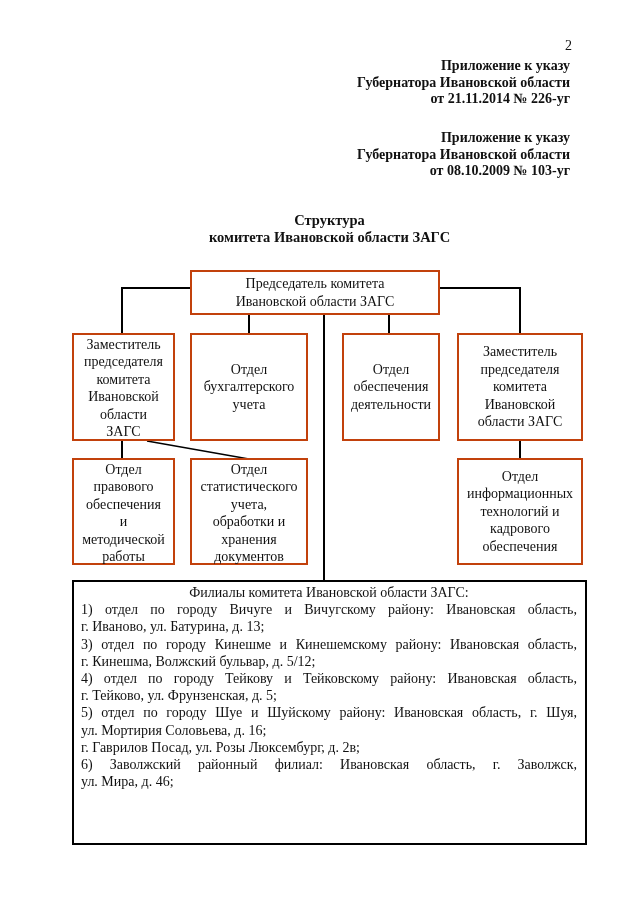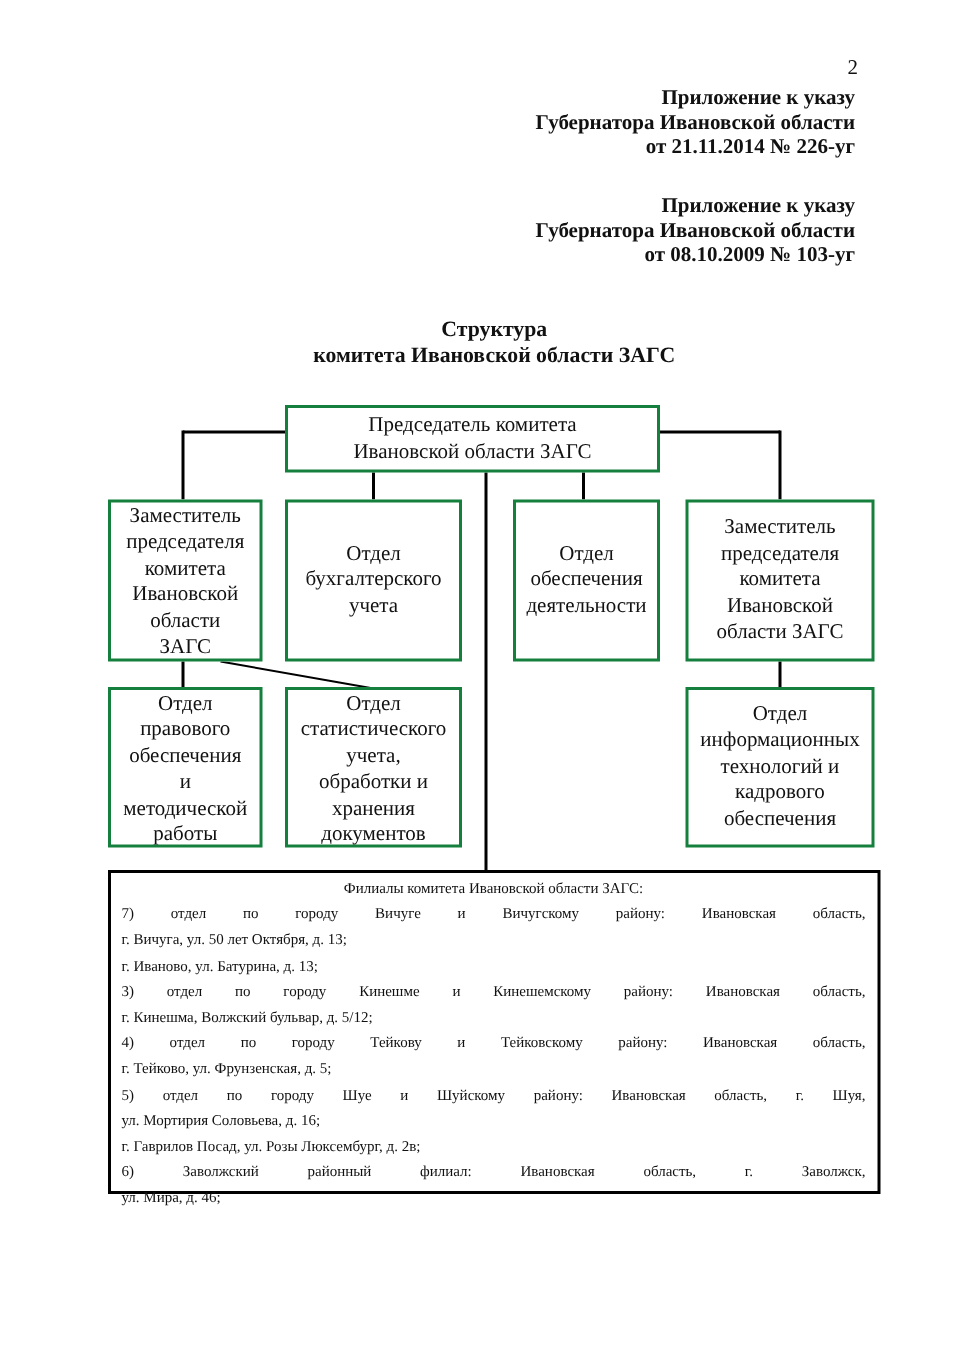--- a/index.html
+++ b/index.html
@@ -13,32 +13,32 @@
   .annot {
     position:absolute; right:70px; text-align:right;
     font-size:14px; line-height:16.5px; white-space:pre-line;font-weight:bold;
   }
   .doc-title {
     position:absolute; left:72px; top:212px; width:515px;
     text-align:center; font-weight:bold; font-size:14.5px; line-height:17px;
     white-space:pre-line;
   }
   .obox {
-    position:absolute; box-sizing:border-box; border:2px solid #15803d;
+    position:absolute; box-sizing:border-box; border:2px solid #c2410c;
     background:#fff; text-align:center;
     font-size:14px; line-height:17.4px; white-space:pre-line;
   }
   .obox.vcenter { display:flex; align-items:center; justify-content:center; }
   .obox.vtop { padding-top:1px; }
   .lineseg { position:absolute; background:#000; }
   .overlay { position:absolute; left:0; top:0; pointer-events:none; }
   .filials {
-    position:absolute; left:72px; top:580px; width:515px; height:216px;
+    position:absolute; left:72px; top:580px; width:515px; height:265px;
     box-sizing:border-box; border:2px solid #000; background:#fff;
-    font-size:10px; line-height:17.2px; padding:2px 8px 0 7px;
+    font-size:14px; line-height:17.2px; padding:2px 8px 0 7px;
   }
   .fheading { text-align:center; }
   .fl1 { text-align:justify; text-align-last:justify; }
   .fl2 { text-align:left; }
 </style>
 </head>
 <body>
 
 <div class="page">
 
@@ -108,22 +108,21 @@
   <div class="obox vcenter" style="left:457px; top:458px; width:126px; height:107px;">Отдел
 информационных
 технологий и
 кадрового
 обеспечения</div>
 
   <div class="filials">
     <div class="fheading">Филиалы комитета Ивановской области ЗАГС:</div>
 
     <div>
-      <div class="fl1">7) отдел по городу Вичуге и Вичугскому району: Ивановская область,</div>
-      <div class="fl2">г. Вичуга, ул. 50 лет Октября, д. 13;</div>
+      <div class="fl1">1) отдел по городу Вичуге и Вичугскому району: Ивановская область,</div>
     </div>
     <div>
       <div class="fl2">г. Иваново, ул. Батурина, д. 13;</div>
     </div>
     <div>
       <div class="fl1">3) отдел по городу Кинешме и Кинешемскому району: Ивановская область,</div>
       <div class="fl2">г. Кинешма, Волжский бульвар, д. 5/12;</div>
     </div>
     <div>
       <div class="fl1">4) отдел по городу Тейкову и Тейковскому району: Ивановская область,</div>

